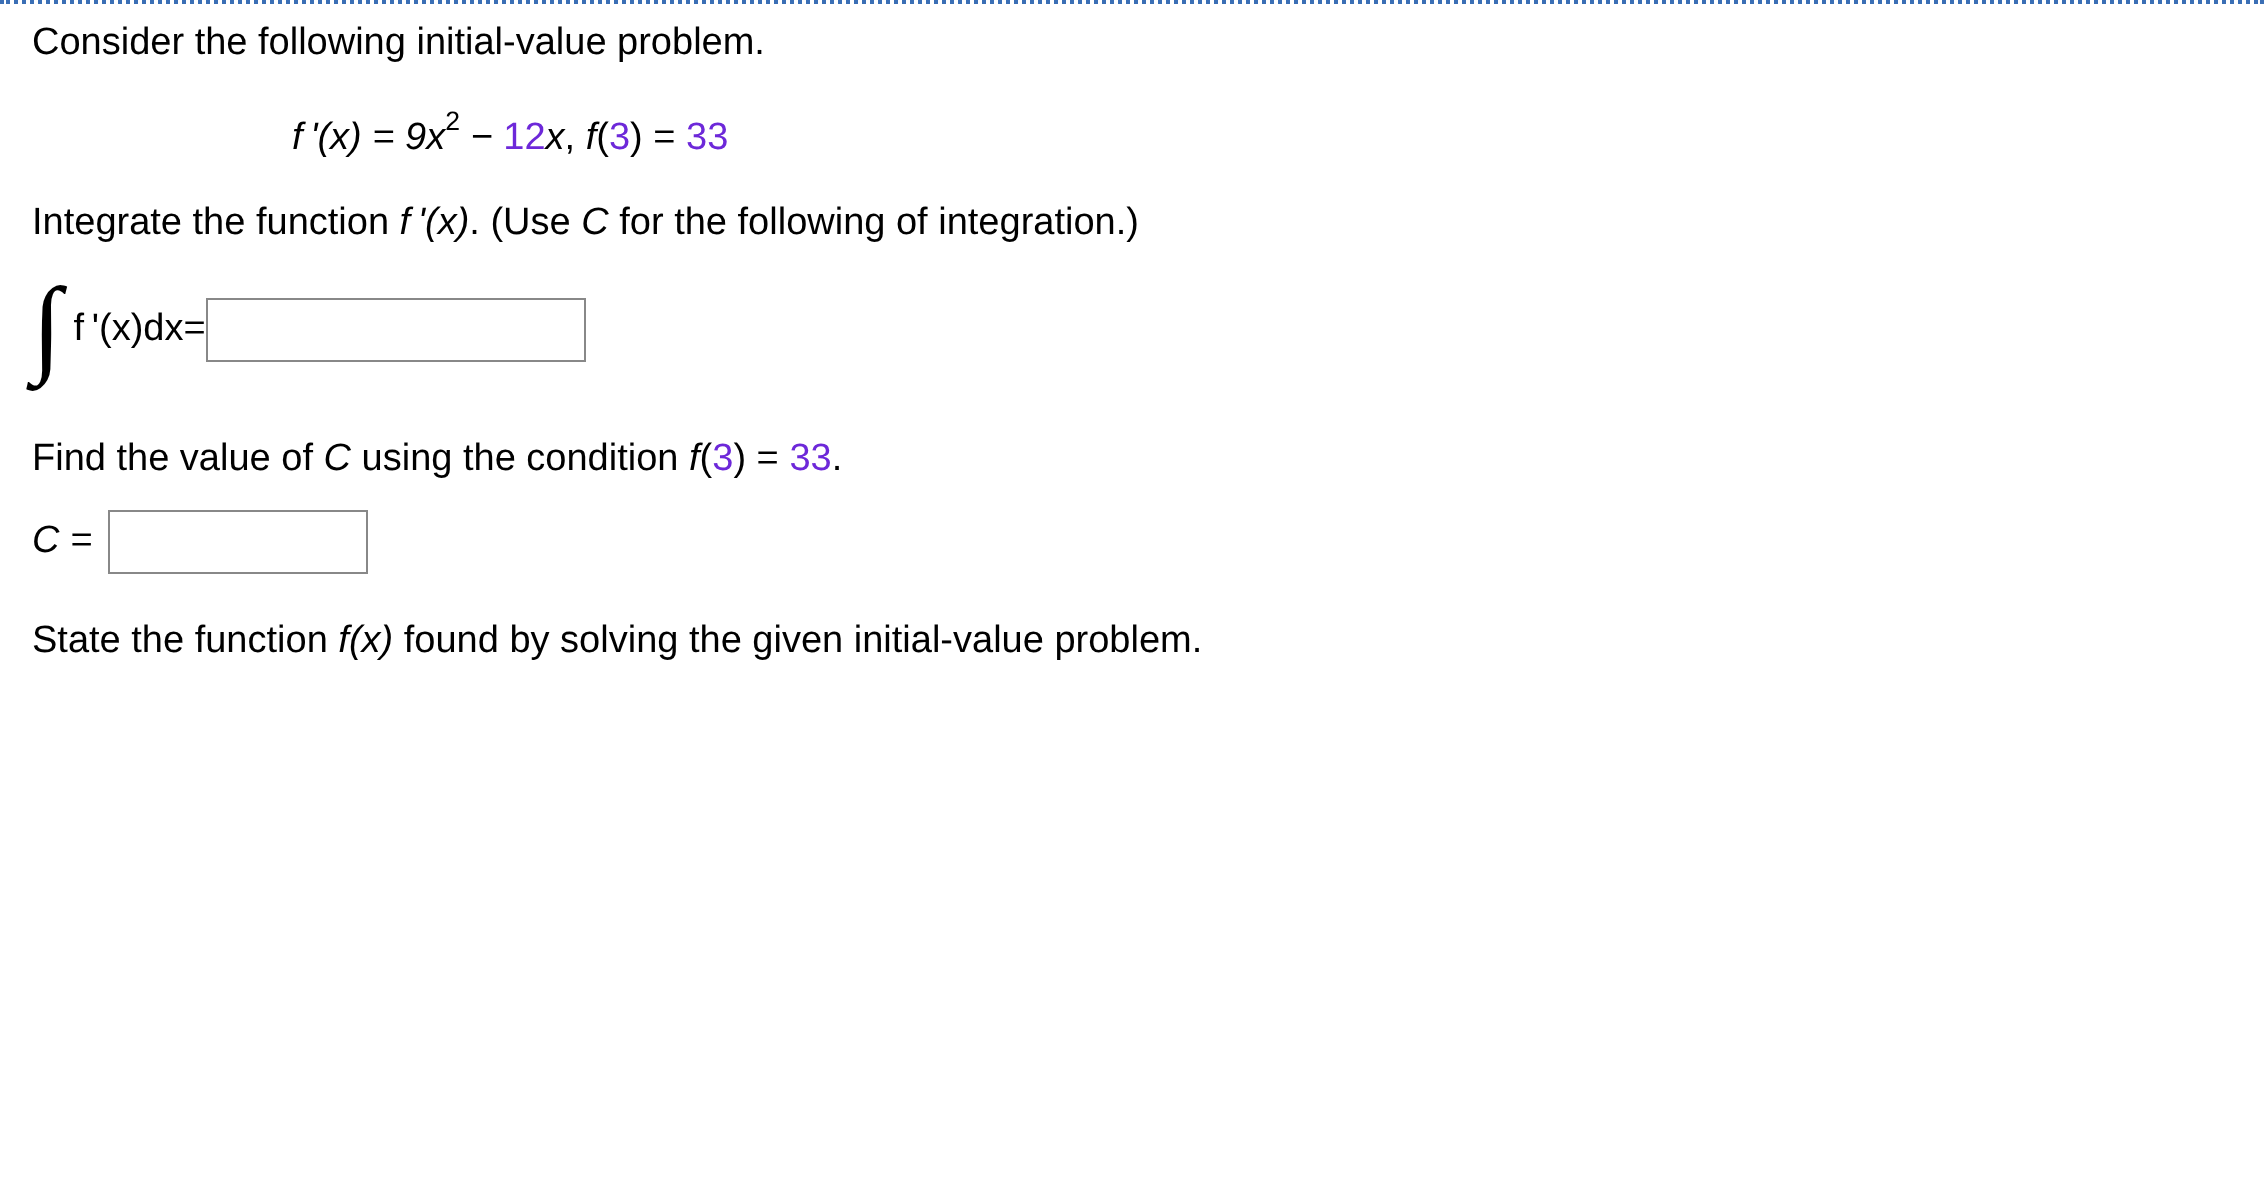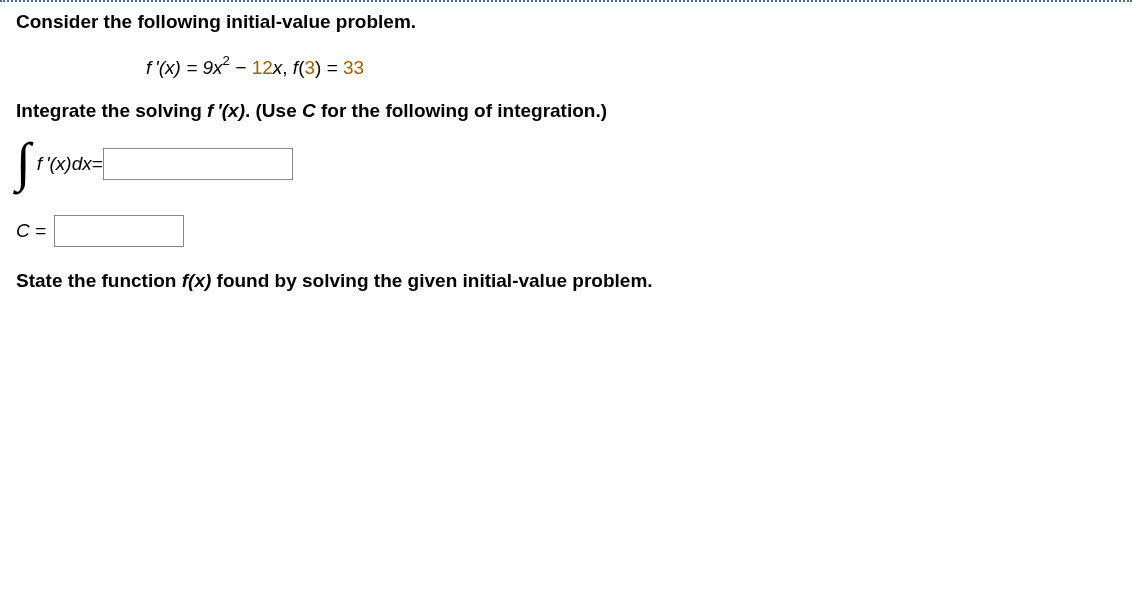--- a/index.html
+++ b/index.html
@@ -18,30 +18,29 @@
       border-top: 2px dotted #3b6fb5;
       width: 100%;
       height: 0;
     }
     .content {
       padding: 6px 16px 20px 16px;
     }
     .line {
       margin-bottom: 10px;
       line-height: 1.5;
-      font-weight: bold;
     }
     .equation-line {
       margin: 18px 0 18px 130px;
     }
     .italic {
       font-style: italic;
     }
     .red {
-      color: #a16207;
+      color: #6d28d9;
     }
     .sup {
       font-size: 0.7em;
       vertical-align: super;
       position: relative;
       top: -2px;
     }
     .input-box {
       border: 1px solid #888;
       height: 32px;
@@ -67,21 +66,20 @@
     }
     .integral-sign {
       font-size: 54px;
       font-family: 'Times New Roman', serif;
       line-height: 1;
       margin-right: 6px;
       position: relative;
       top: -2px;
     }
     .integral-text {
-      font-style: italic;
       font-family: Verdana, Arial, sans-serif;
     }
     .row-flex {
       display: flex;
       align-items: center;
       margin: 10px 0 20px 0;
     }
     .label {
       margin-right: 8px;
       font-style: italic;
@@ -99,30 +97,33 @@
 
   <div class="line">Consider the following initial-value problem.</div>
 
   <div class="equation-line">
     <span class="italic">f '(x) = 9x</span><span class="sup">2</span><span>
       <span class="italic"> − </span><span class="red">12</span><span class="italic">x</span>, <span class="italic">f</span>(<span class="red">3</span>) = <span class="red">33</span>
     </span>
   </div>
 
   <div class="line">
-    <span>Integrate the solving </span><span class="italic">f '(x)</span><span>. (Use </span><span class="italic">C</span><span> for the following of integration.)</span>
+    <span>Integrate the function </span><span class="italic">f '(x)</span><span>. (Use </span><span class="italic">C</span><span> for the following of integration.)</span>
   </div>
 
   <div class="integral-row">
     <span class="integral-sign">∫</span>
     <span class="integral-text">f '(x)dx</span>
     <span> = </span>
     <input type="text" class="input-box input-wide" style="">
   </div>
 
+  <div class="line">
+    <span>Find the value of </span><span class="italic">C</span><span> using the condition </span><span class="italic">f</span><span>(</span><span class="red">3</span><span>) = </span><span class="red">33</span><span>.</span>
+  </div>
 
   <div class="row-flex">
     <span class="label">C = </span>
     <input type="text" class="input-box input-mid" style="">
   </div>
 
   <div class="line section-gap">
     <span>State the function </span><span class="italic">f(x)</span><span> found by solving the given initial-value problem.</span>
   </div>
 

